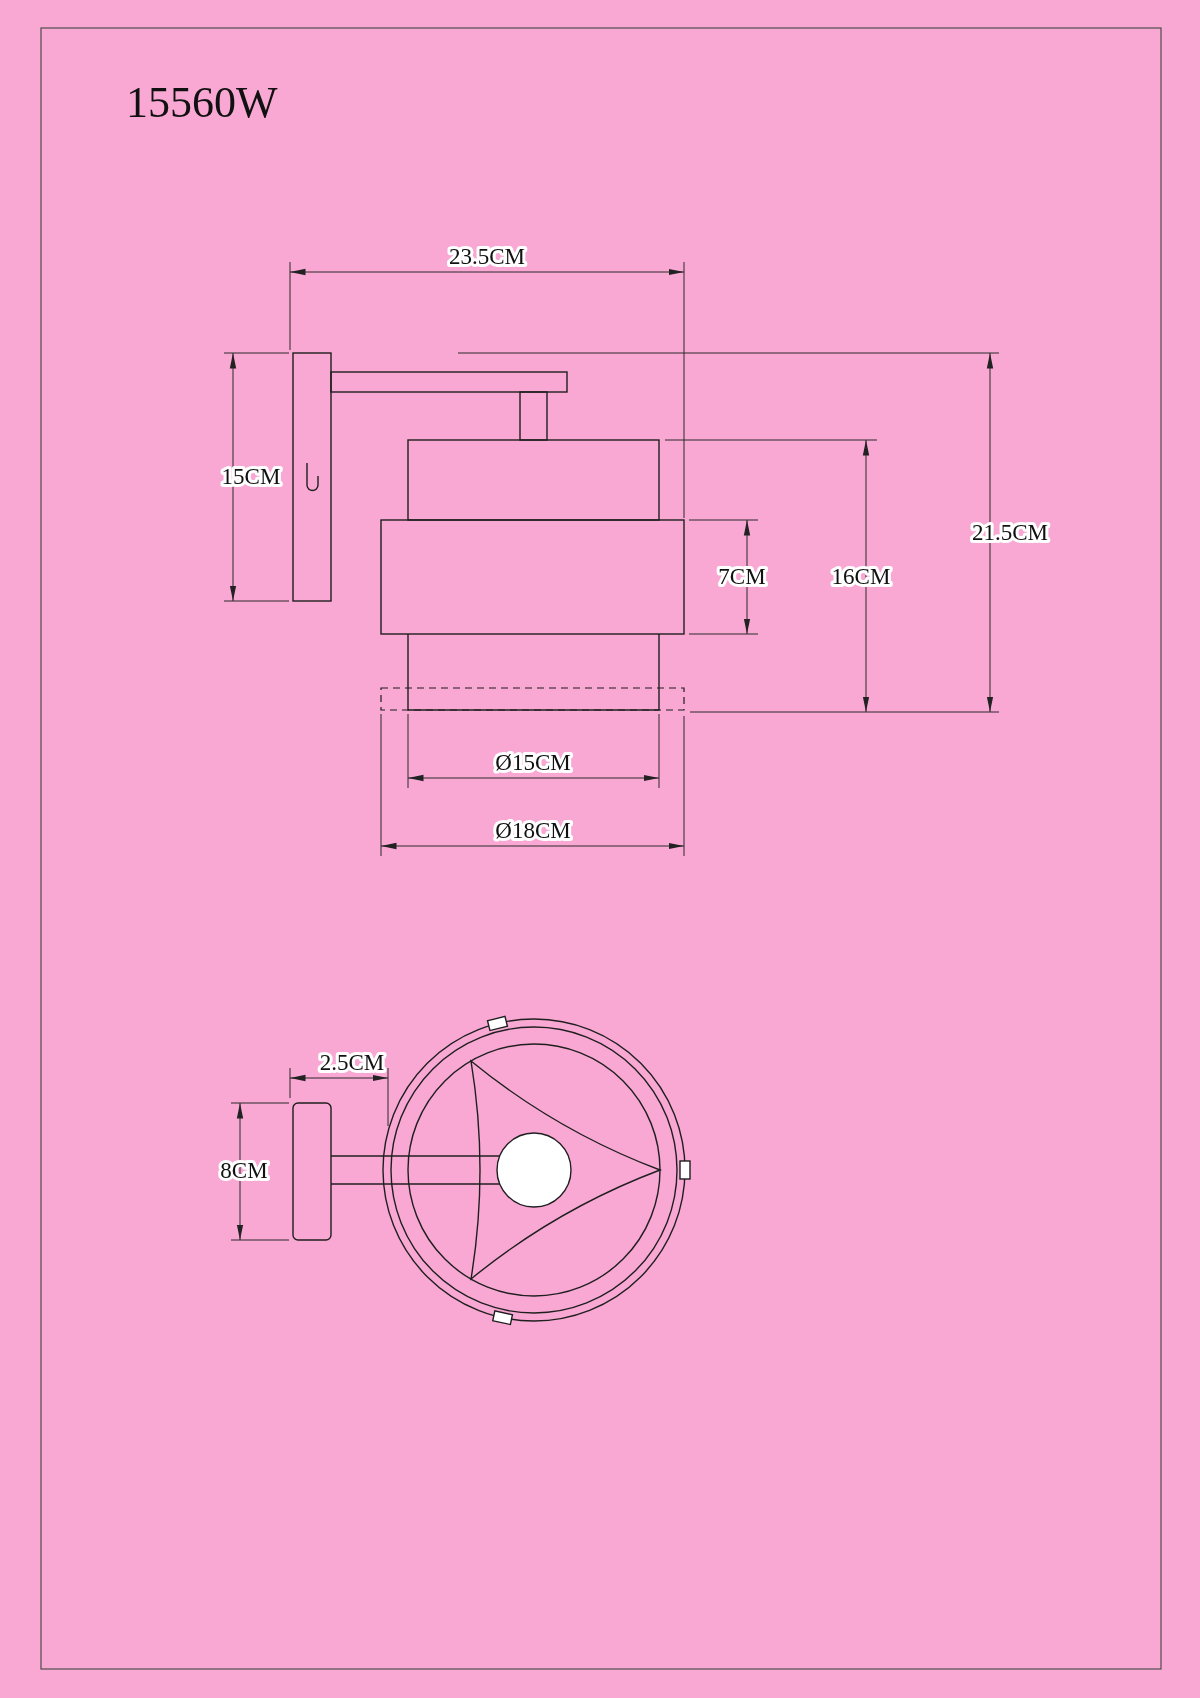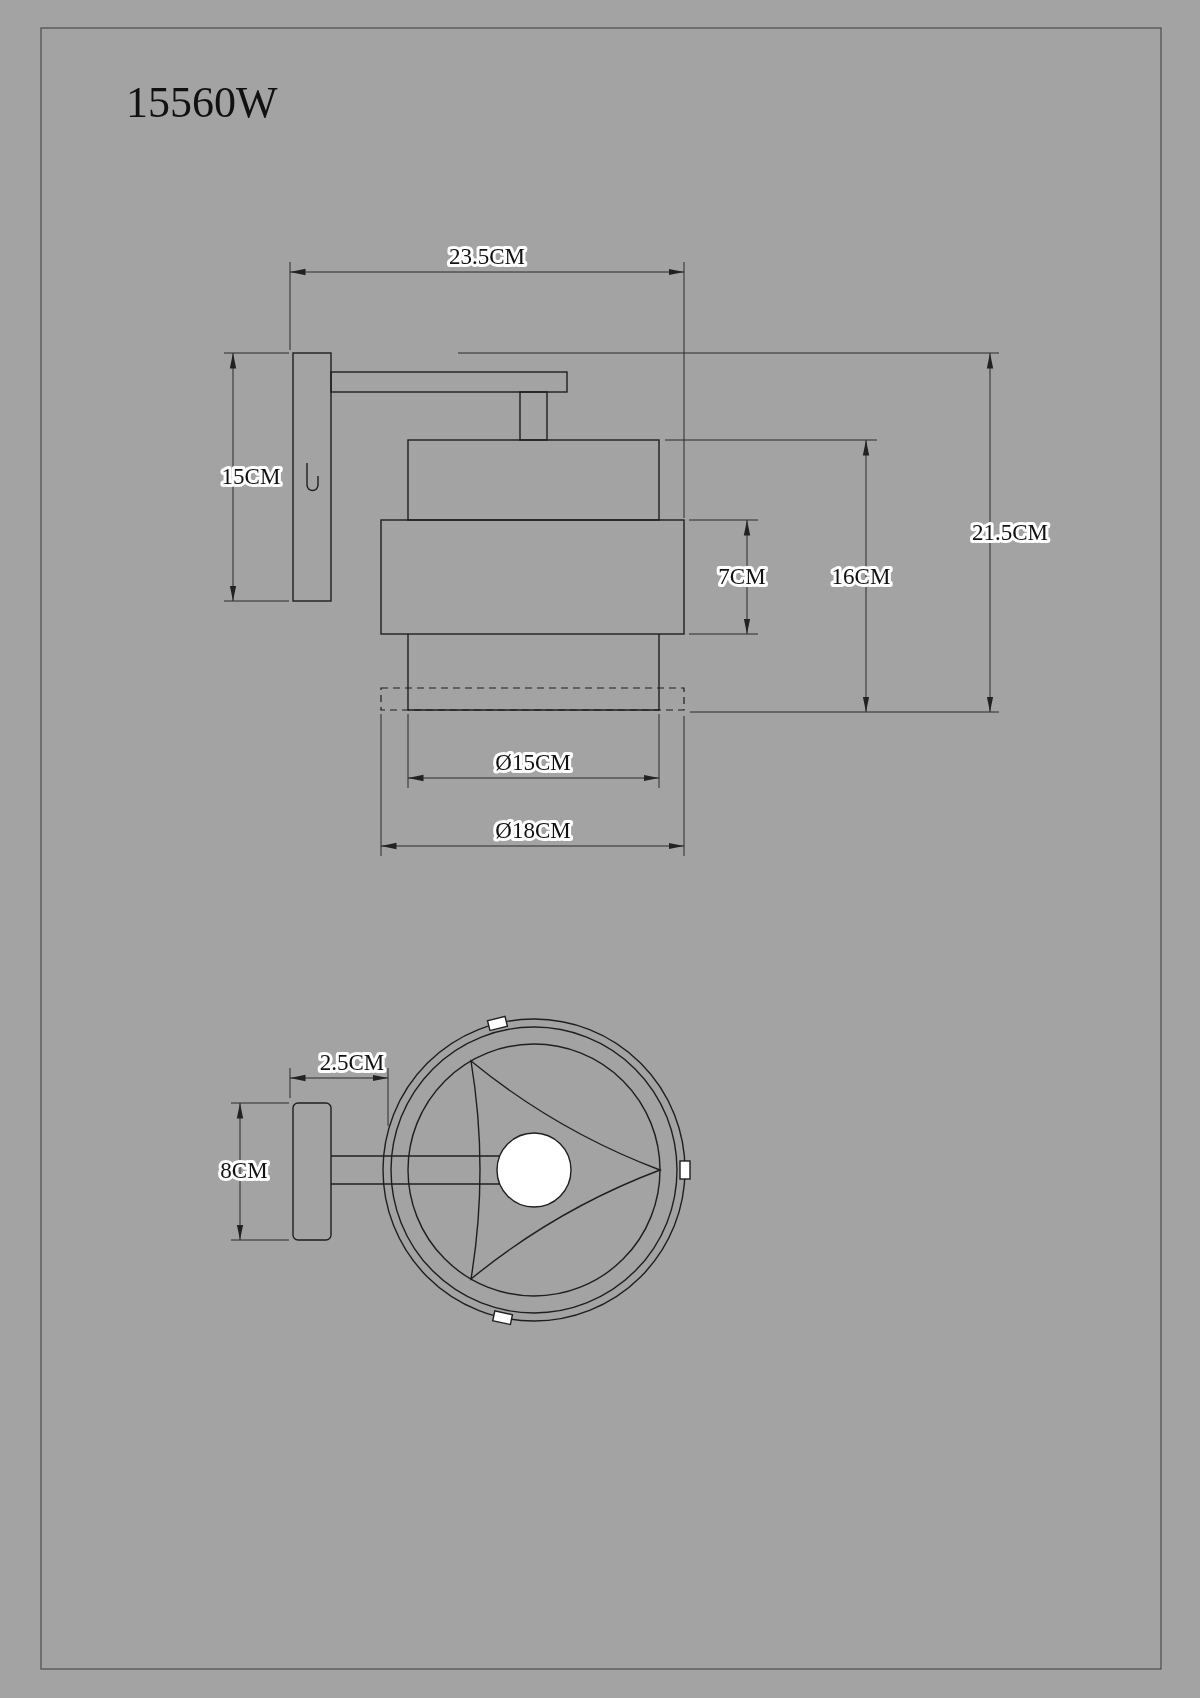--- a/index.html
+++ b/index.html
@@ -1,19 +1,19 @@
 <!DOCTYPE html>
 <html><head>
 <meta charset="utf-8">
 <style>
   html,body{margin:0;padding:0;background:#fff;}
   .page{
     position:relative;
     width:1200px;height:1698px;
-    background:#a3a3a3;
+    background:#f9a8d4;
     font-family:"Liberation Serif", serif;
   }
   svg{display:block;}
   .obj{fill:none;stroke:#1f1f1f;stroke-width:1.4;}
   .obj-white{fill:#ffffff;stroke:#1f1f1f;stroke-width:1.4;}
   .dash{stroke-dasharray:7 5;stroke-width:1.2;}
   .dim{fill:none;stroke:#2a2a2a;stroke-width:1;}
   .dim-arrow{marker-start:url(#arrow);marker-end:url(#arrow);}
   .border-rect{fill:none;stroke:#4d4d4d;stroke-width:1.2;}
   text{font-family:"Liberation Serif", serif;}

